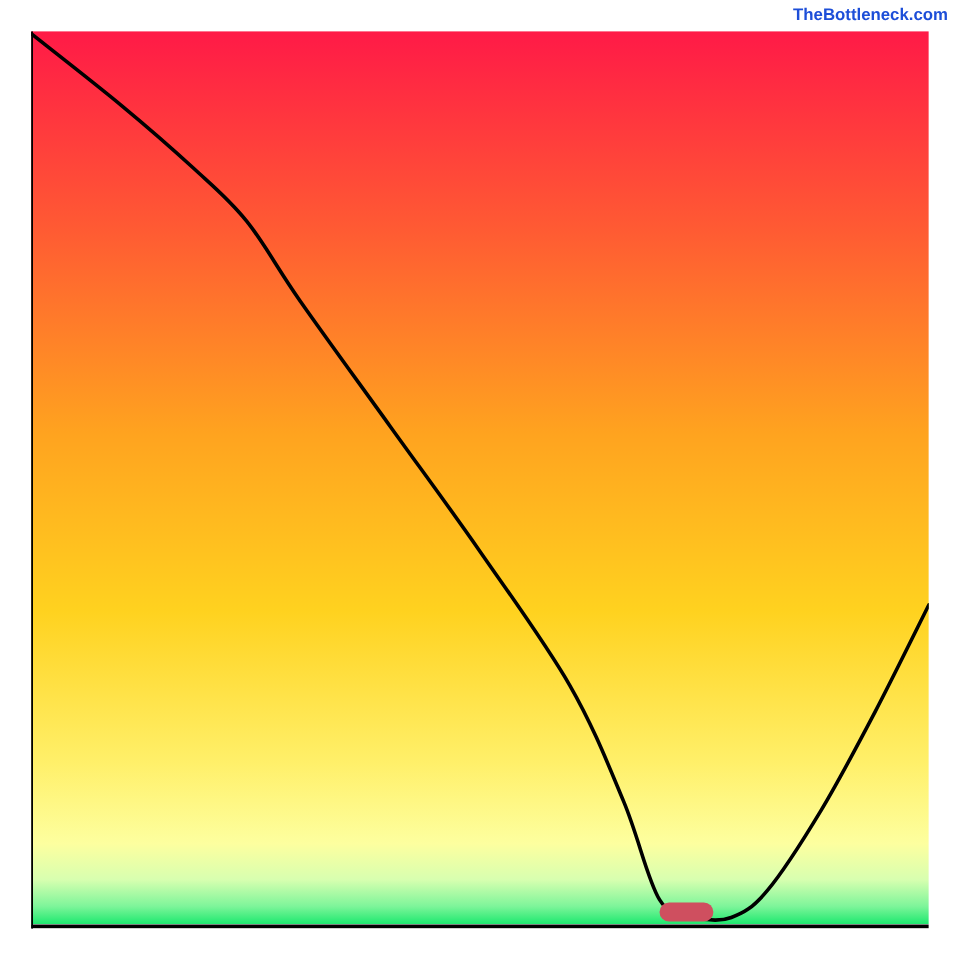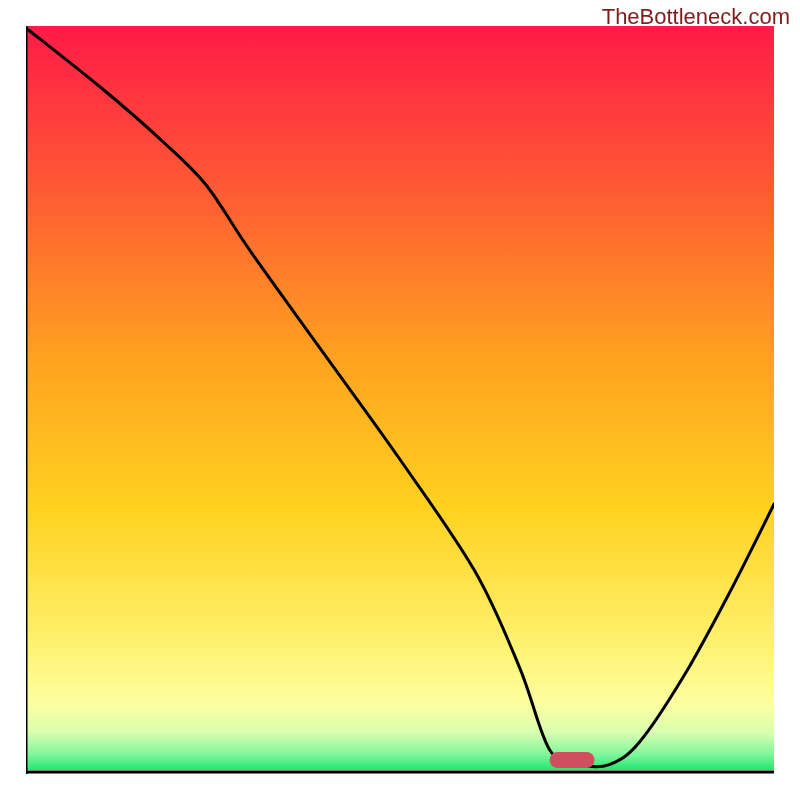--- a/index.html
+++ b/index.html
@@ -8,23 +8,23 @@
     width: 800px;
     height: 800px;
     overflow: hidden;
     font-family: Arial, Helvetica, sans-serif;
     background: #ffffff;
   }
   .watermark {
     position: absolute;
     top: 4px;
     right: 10px;
-    font-size: 22px;
-    font-weight: normal;
-    color: #7f1d1d;
+    font-size: 14px;
+    font-weight: bold;
+    color: #1d4ed8;
     letter-spacing: 0px;
     z-index: 10;
   }
   .chart-area {
     position: absolute;
     left: 26px;
     top: 26px;
     width: 748px;
     height: 748px;
     box-sizing: border-box;

